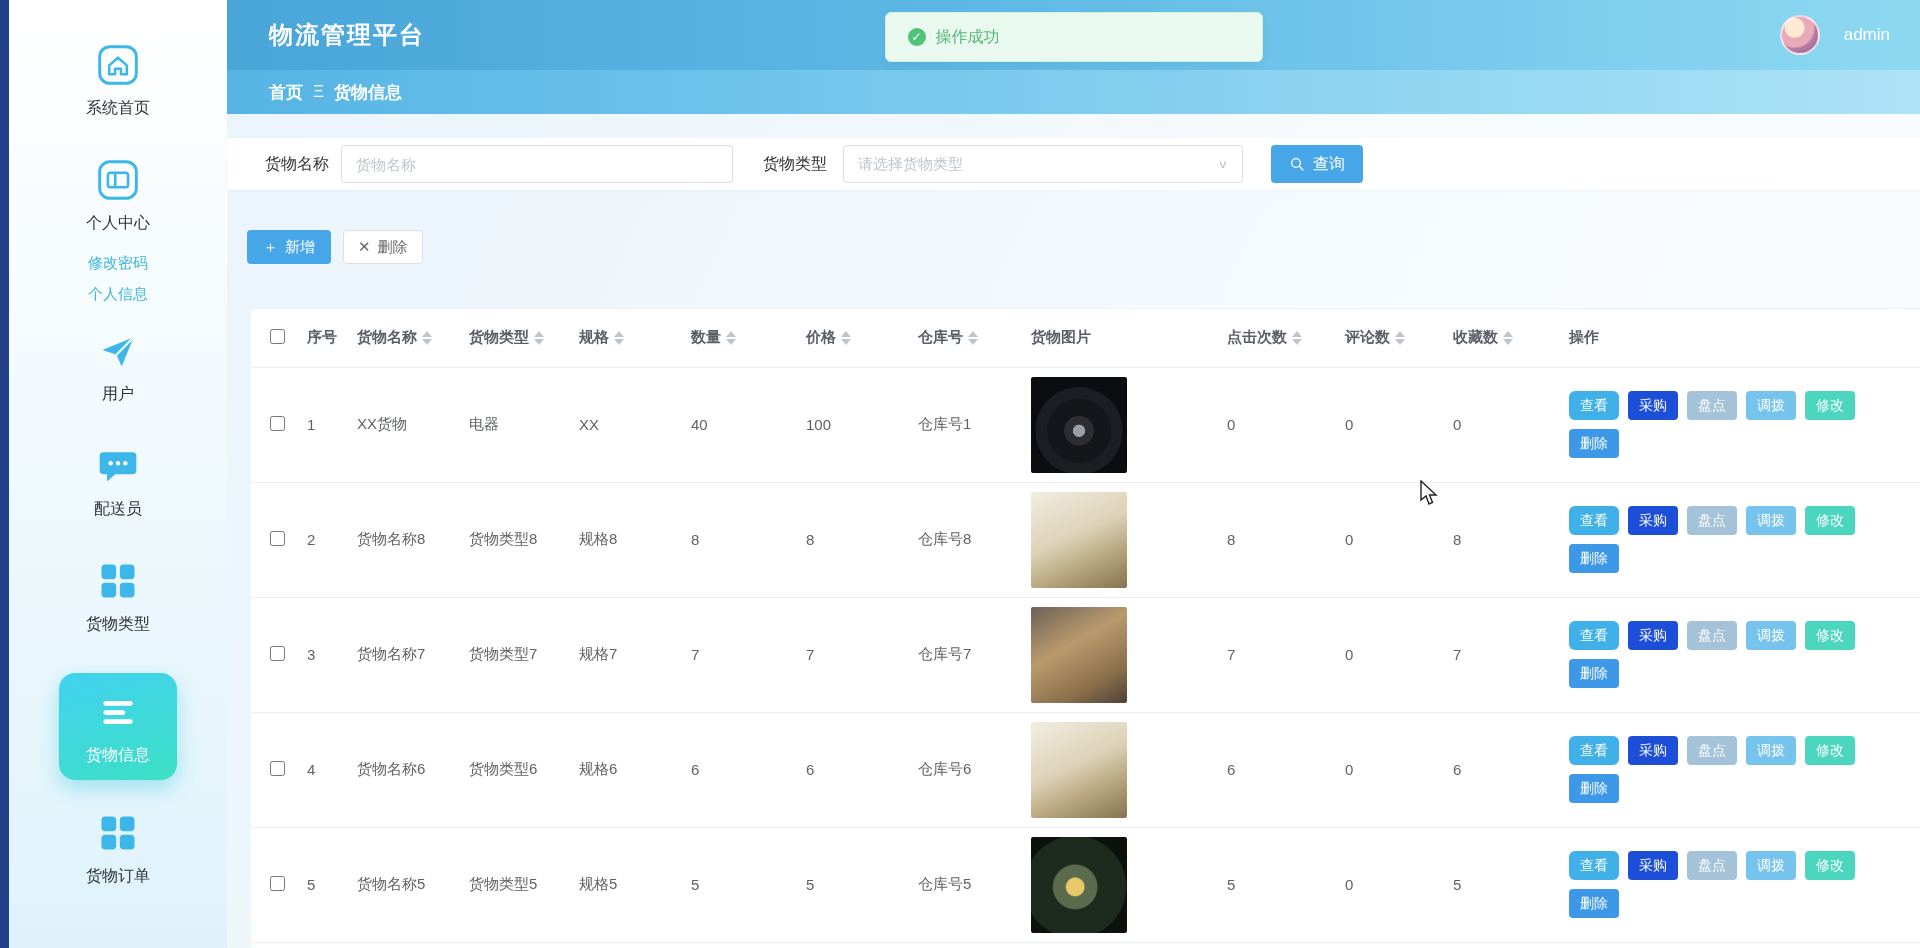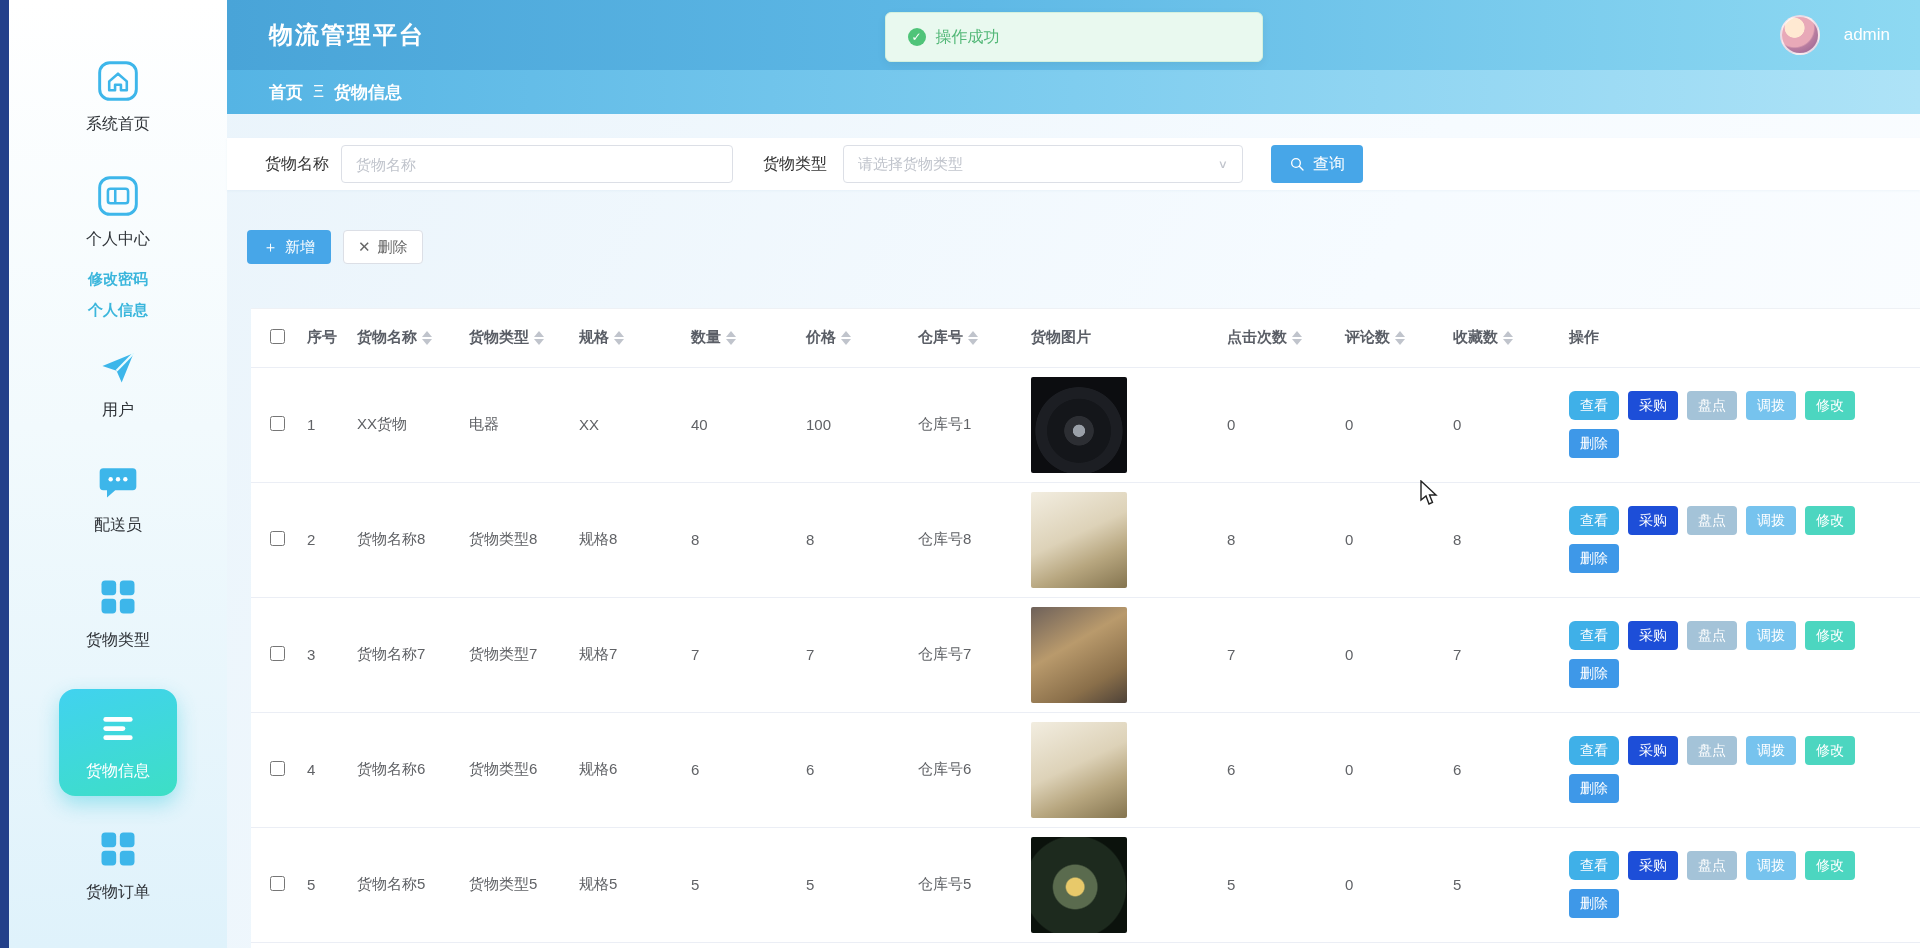--- a/index.html
+++ b/index.html
@@ -3,26 +3,26 @@
 <meta charset="utf-8">
 <style>
   * { margin:0; padding:0; box-sizing:border-box; }
   html,body { width:1920px; height:948px; overflow:hidden; font-family:"Liberation Sans","DejaVu Sans",sans-serif; background:#f5faff; }
   .page { position:relative; width:1920px; height:948px; display:flex; }
 
   
   .edge-strip { width:9px; height:100%; background:#23408a; flex:0 0 9px; }
 
   
-  .sidebar { width:218px; flex:0 0 218px; height:100%; background:linear-gradient(180deg,#ffffff 0%,#f2fafd 45%,#dff2fb 100%); padding-top:58px; display:flex; flex-direction:column; align-items:center; overflow:hidden; }
+  .sidebar { width:218px; flex:0 0 218px; height:100%; background:linear-gradient(180deg,#ffffff 0%,#f2fafd 45%,#dff2fb 100%); padding-top:42px; display:flex; flex-direction:column; align-items:center; overflow:hidden; }
   .nav-item { display:flex; flex-direction:column; align-items:center; margin-bottom:38px; cursor:pointer; }
   .nav-icon { width:46px; height:46px; color:#3db6ea; display:flex; align-items:center; justify-content:center; }
   .nav-icon svg { width:44px; height:44px; }
   .nav-label { margin-top:10px; font-size:16px; color:#2f3338; }
-  .sub-links { margin:-18px 0 24px 0; display:flex; flex-direction:column; align-items:center; gap:12px;font-weight:bold; }
+  .sub-links { margin:-18px 0 24px 0; display:flex; flex-direction:column; align-items:center; gap:12px; }
   .sub-link { font-size:15px; color:#3bb6dc; cursor:pointer; }
   .nav-item.active { background:linear-gradient(160deg,#41d2f0 0%,#3ddfc5 100%); border-radius:16px; width:118px; padding:16px 0 14px 0; box-shadow:0 8px 20px rgba(61,205,225,.45); margin-bottom:30px; }
   .nav-item.active .nav-icon { color:#ffffff; }
   .nav-item.active .nav-label { color:#ffffff; }
 
   
   .main { flex:1; height:100%; display:flex; flex-direction:column; background:linear-gradient(115deg,#eaf4fb 0%,#f6fbff 60%,#fbfdff 100%); position:relative; }
 
   .topbar { height:70px; flex:0 0 70px; background:linear-gradient(90deg,#49a4d8 0%,#5fb9e6 45%,#8ed9f2 100%); display:flex; align-items:center; padding:0 30px 0 42px; position:relative; }
   .app-title { color:#ffffff; font-size:24px; font-weight:bold; letter-spacing:2px; }

